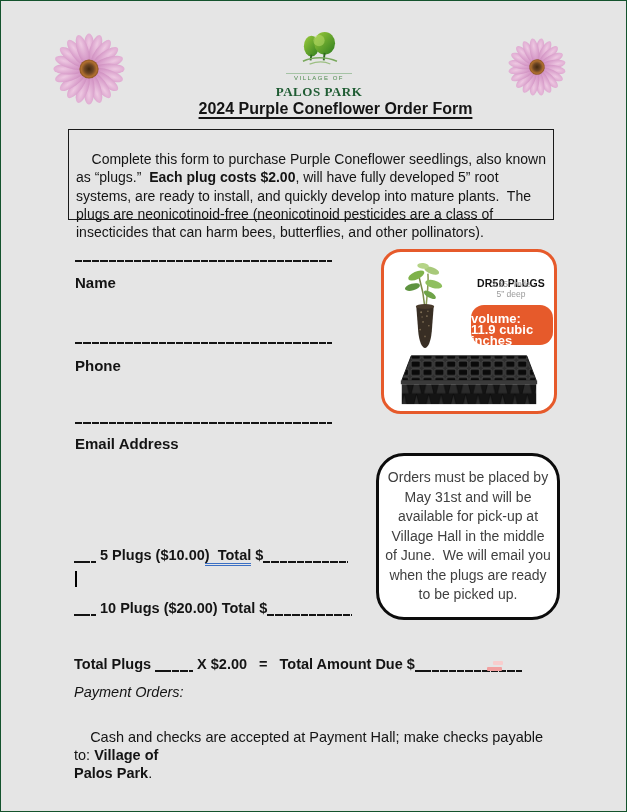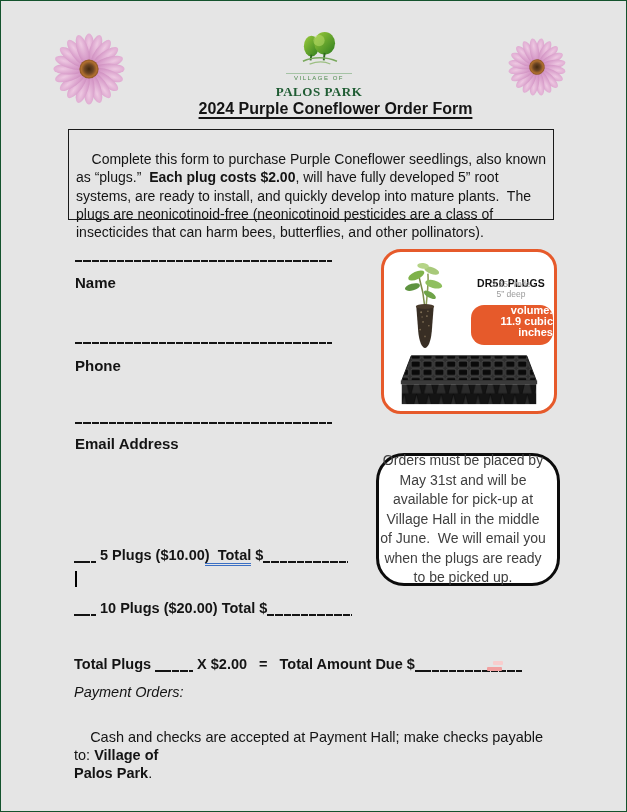--- a/index.html
+++ b/index.html
@@ -37,28 +37,28 @@
   .pre{white-space:pre;}
   .cursor{left:74px;top:570px;width:2px;height:16px;background:#000;}
   
   .dr50{left:380px;top:248px;width:176px;height:165px;border:3.5px solid #e65a2b;
     border-radius:20px;box-sizing:border-box;background:#fff;}
   .dr50-title{position:absolute;left:84px;top:14px;width:86px;text-align:center;
     font-size:10.5px;font-weight:bold;letter-spacing:.2px;color:#111;margin-top:11px;}
   .dr50-dims{position:absolute;left:84px;top:27px;width:86px;text-align:center;
     font-size:8.5px;line-height:10px;color:#9a9a9a;}
   .vol-badge{position:absolute;left:87px;top:53px;width:82px;height:40px;background:#e65a2b;
-    border-radius:13px;color:#fff;font-size:11px;font-weight:bold;text-align:right;
-    line-height:11px;box-sizing:border-box;padding-top:0;}
+    border-radius:13px;color:#fff;font-size:13px;font-weight:bold;text-align:left;
+    line-height:11px;box-sizing:border-box;padding-top:8px;}
   .plant{position:absolute;left:12px;top:6px;}
   .tray{position:absolute;left:14px;top:100px;}
   
-  .bubble{left:375px;top:452px;width:184px;height:133px;border:3.5px solid #0c0c0c;
+  .bubble{left:375px;top:452px;width:184px;height:167px;border:3.5px solid #0c0c0c;
     border-radius:28px;box-sizing:border-box;background:#fff;
-    display:flex;align-items:center;justify-content:flex-start;}
+    display:flex;align-items:center;justify-content:center;}
   .bubble-text{width:168px;text-align:center;font-size:14px;line-height:19.5px;
     color:#3f3f3f;white-space:pre-wrap;}
   
   .totals-line{left:73px;top:655px;font-size:14.5px;font-weight:bold;white-space:nowrap;}
   .due-fill{position:relative;}
   .pink-dash{position:absolute;left:72px;bottom:1px;width:15px;height:4px;
     background:#f2a0a0;border-radius:1px;}
   .pink-dash2{position:absolute;left:78px;bottom:7px;width:10px;height:4px;
     background:#f8cdcd;border-radius:1px;}
   .payment-heading{left:73px;top:683px;font-size:14.5px;font-style:italic;}

